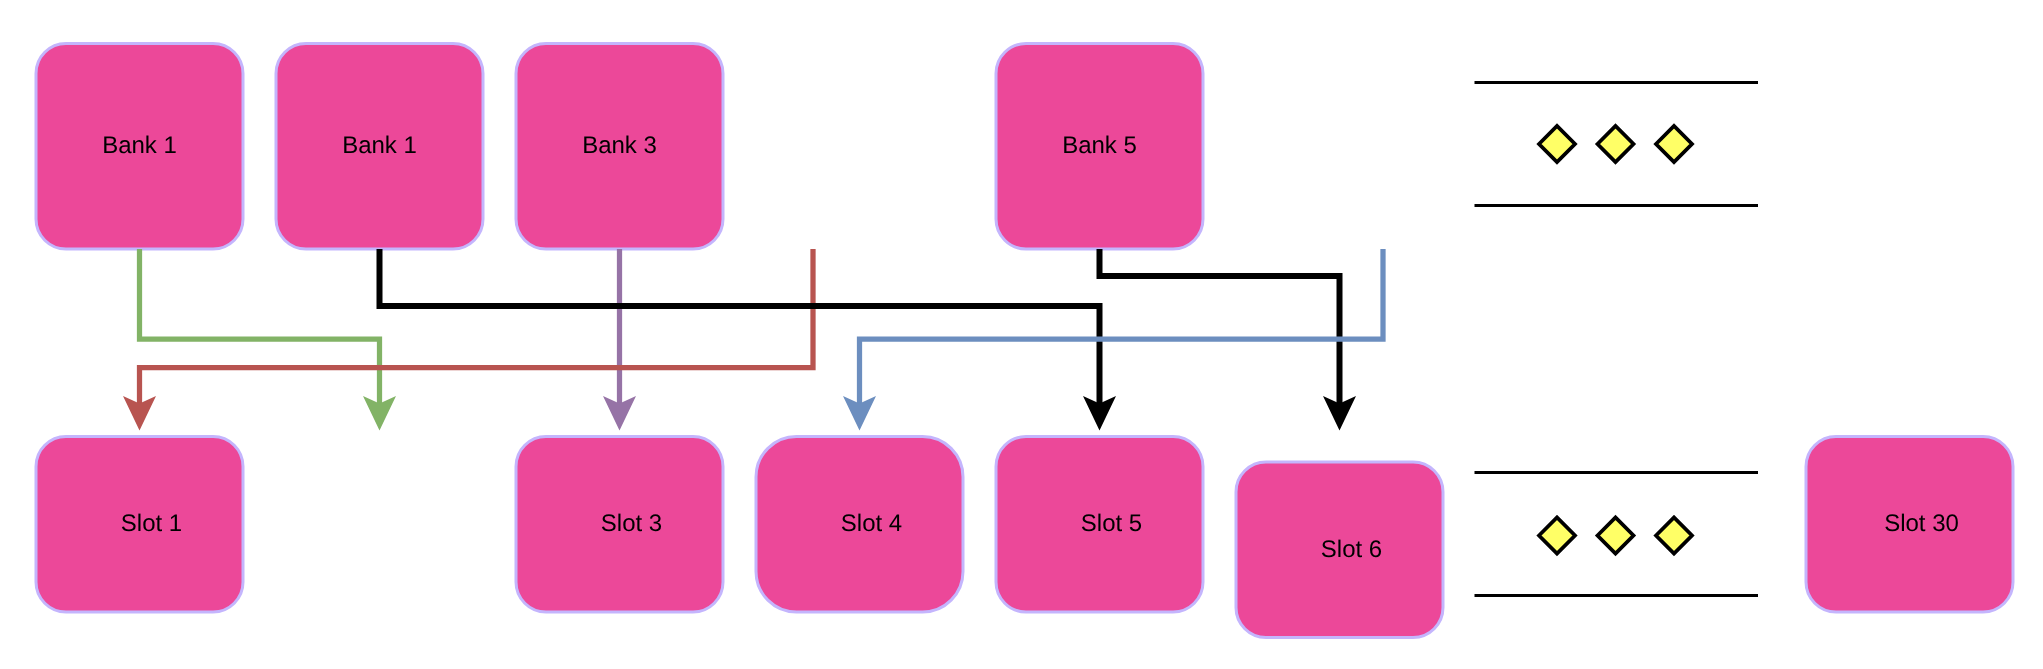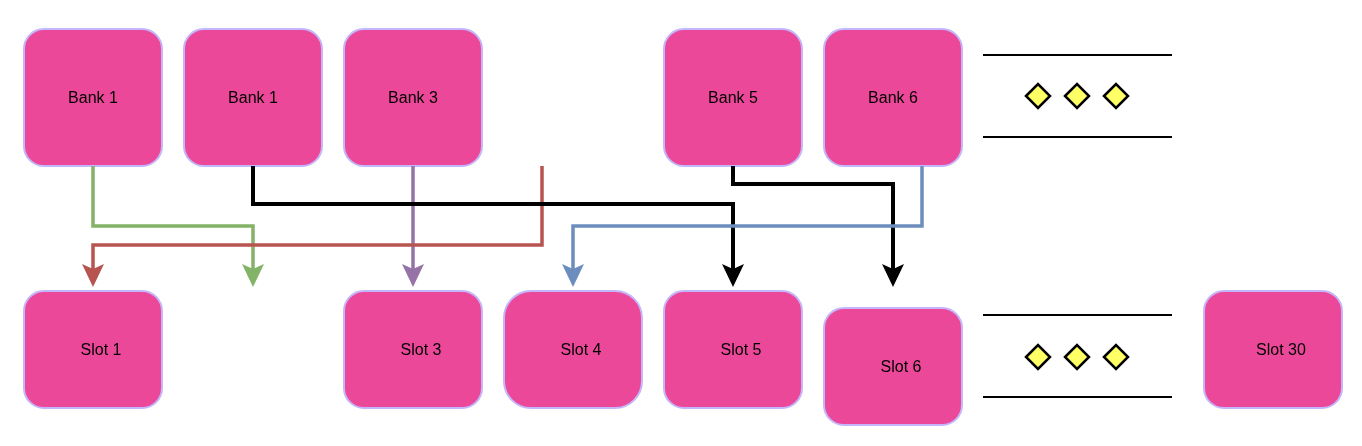--- a/index.html
+++ b/index.html
@@ -44,23 +44,20 @@
     </div>
   <div class="box" style="left:183px; top:28px;">
       <span>Bank 1</span>
     </div>
   <div class="box" style="left:343px; top:28px;">
       <span>Bank 3</span>
     </div>
   <div class="box" style="left:663px; top:28px;">
       <span>Bank 5</span>
     </div>
-  <div class="box" style="left:823px; top:28px;">
-      <span>Bank 6</span>
-    </div>
 
   <div class="box slot-box" style="left:23px;  top:290px;">
       <span>Slot 1</span>
     </div>
   <div class="box slot-box" style="left:343px; top:290px;">
       <span>Slot 3</span>
     </div>
   <div class="box slot-box" style="left:503px; top:290px;border-radius:28px;">
       <span>Slot 4</span>
     </div>

